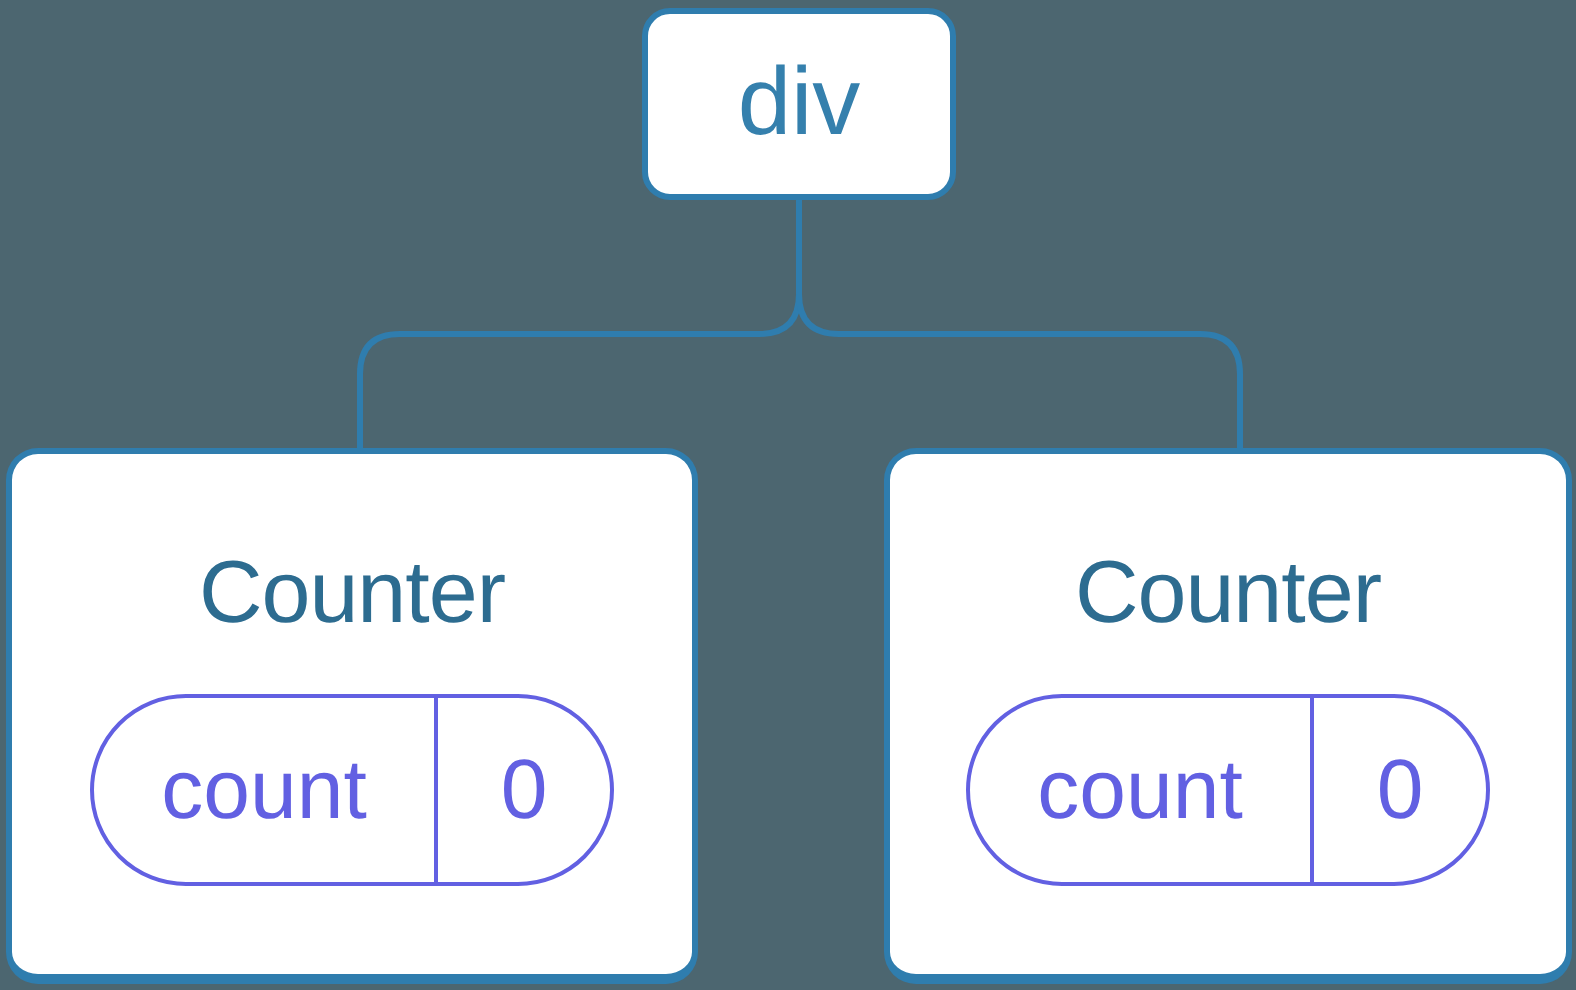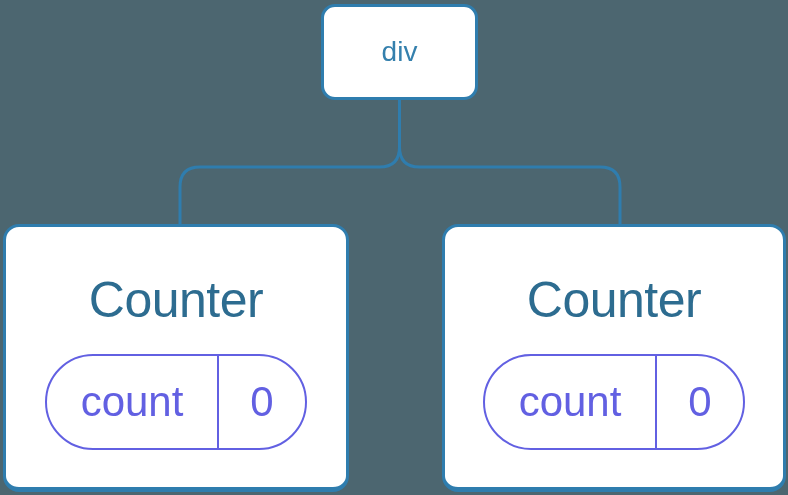--- a/index.html
+++ b/index.html
@@ -35,39 +35,39 @@
   .node-root {
     position: absolute;
     left: 321px; top: 4px;
     width: 157px; height: 96px;
     box-sizing: border-box;
     background: var(--node-fill);
     border: 3px solid var(--line-blue);
     border-radius: 14px;
     display: flex; align-items: center; justify-content: center;
     color: var(--root-label-blue);
-    font-size: 28px;
+    font-size: 48px;
     line-height: 1;
   }
   .card {
     position: absolute;
     top: 224px;
     height: 268px;
     box-sizing: border-box;
     background: var(--node-fill);
     border: 3px solid var(--line-blue);
     border-bottom-width: 5px;
     border-radius: 16px;
     display: flex; flex-direction: column; align-items: center;
   }
   .card-left  { left: 3px;   width: 346px; }
   .card-right { left: 442px; width: 344px; }
   .card-title {
     margin-top: 46px;
-    font-size: 50px;
+    font-size: 44px;
     font-weight: 500;
     line-height: 1.1;
     color: var(--title-blue);
     letter-spacing: -0.5px;
   }
   .state-pill {
     margin-top: 26px;
     width: 262px; height: 96px;
     box-sizing: border-box;
     border: 2px solid var(--state-purple);

